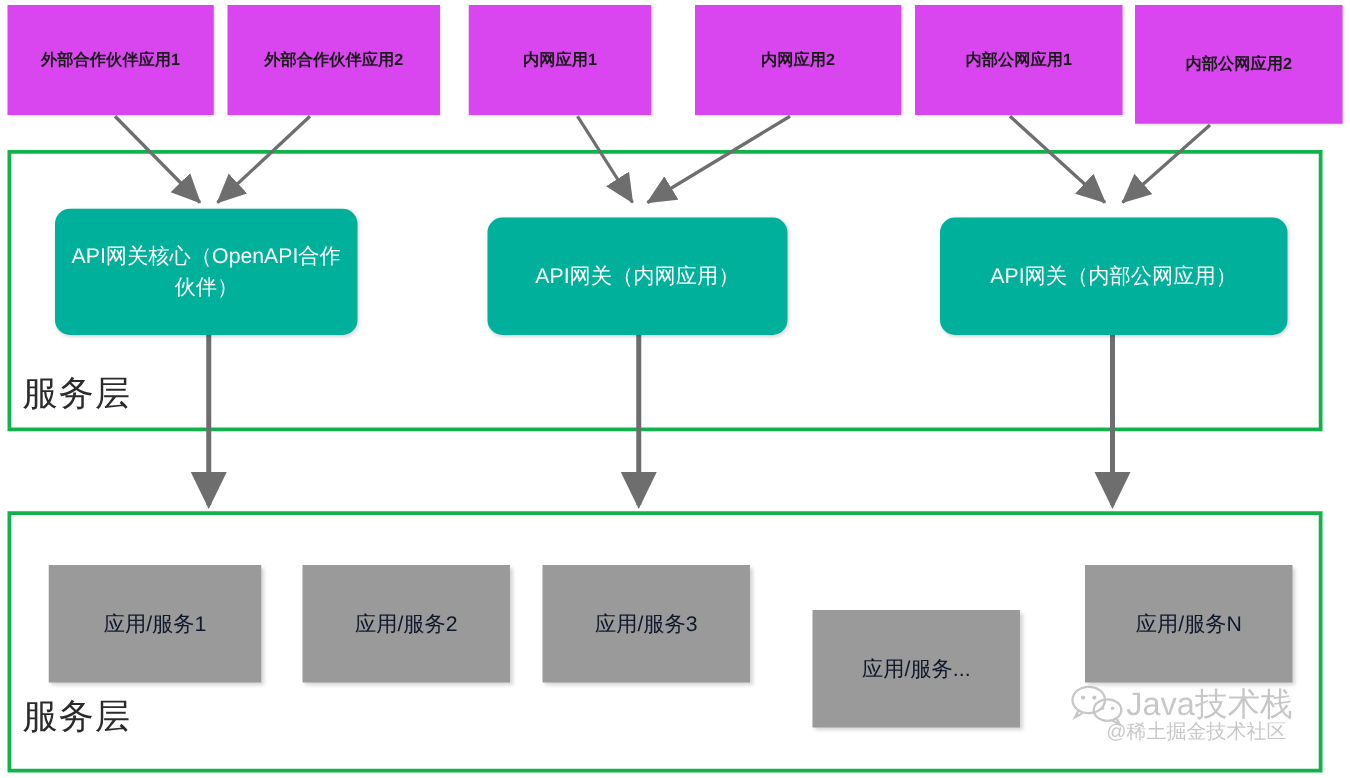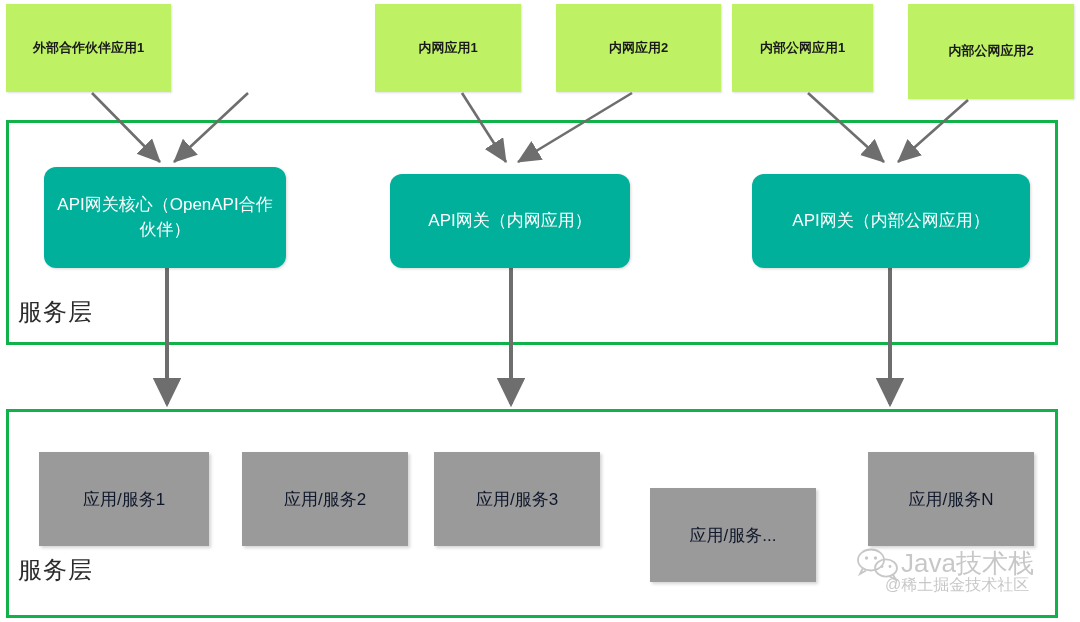--- a/index.html
+++ b/index.html
@@ -21,41 +21,41 @@
     position: absolute;
     left: 0;
     top: 0;
     width: 1080px;
     height: 622px;
     pointer-events: none;
     z-index: 5;
   }
   .client-box {
     position: absolute;
-    background: #bef264;
+    background: #d946ef;
     color: #1a1a1a;
     font-size: 13px;
     font-weight: bold;
     display: flex;
     align-items: center;
     justify-content: center;
     text-align: center;
     line-height: 1.25;
     z-index: 3;
     box-shadow: 1px 1px 2px rgba(0,0,0,0.13);
   }
   .layer-box {
     position: absolute;
     border: 3px solid #12B24A;
     background: transparent;
     z-index: 1;
   }
   .layer-label {
     position: absolute;
-    font-size: 24px;
+    font-size: 28px;
     color: #2b2b2b;
     z-index: 4;
     letter-spacing: 1px;
   }
   .gw-box {
     position: absolute;
     background: #00B09B;
     color: #ffffff;
     border-radius: 12px;
     font-size: 17px;
@@ -110,27 +110,30 @@
   }
 </style>
 </head>
 <body>
 
 <div id="canvas">
 
   <div class="client-box" style="left:6px; top:4px; width:165px; height:88px;">
     <span>外部合作伙伴应用1</span>
   </div>
+  <div class="client-box" style="left:182px; top:4px; width:170px; height:88px;">
+    <span>外部合作伙伴应用2</span>
+  </div>
   <div class="client-box" style="left:375px; top:4px; width:146px; height:88px;">
     <span>内网应用1</span>
   </div>
   <div class="client-box" style="left:556px; top:4px; width:165px; height:88px;">
     <span>内网应用2</span>
   </div>
-  <div class="client-box" style="left:732px; top:4px; width:141px; height:88px;">
+  <div class="client-box" style="left:732px; top:4px; width:166px; height:88px;">
     <span>内部公网应用1</span>
   </div>
   <div class="client-box" style="left:908px; top:4px; width:166px; height:95px;">
     <span>内部公网应用2</span>
   </div>
 
   <div class="layer-box" style="left:6px; top:120px; width:1046px; height:219px;"></div>
   <div class="layer-label" style="left:18px; top:296px;">服务层</div>
 
   <div class="layer-box" style="left:6px; top:409px; width:1046px; height:203px;"></div>

